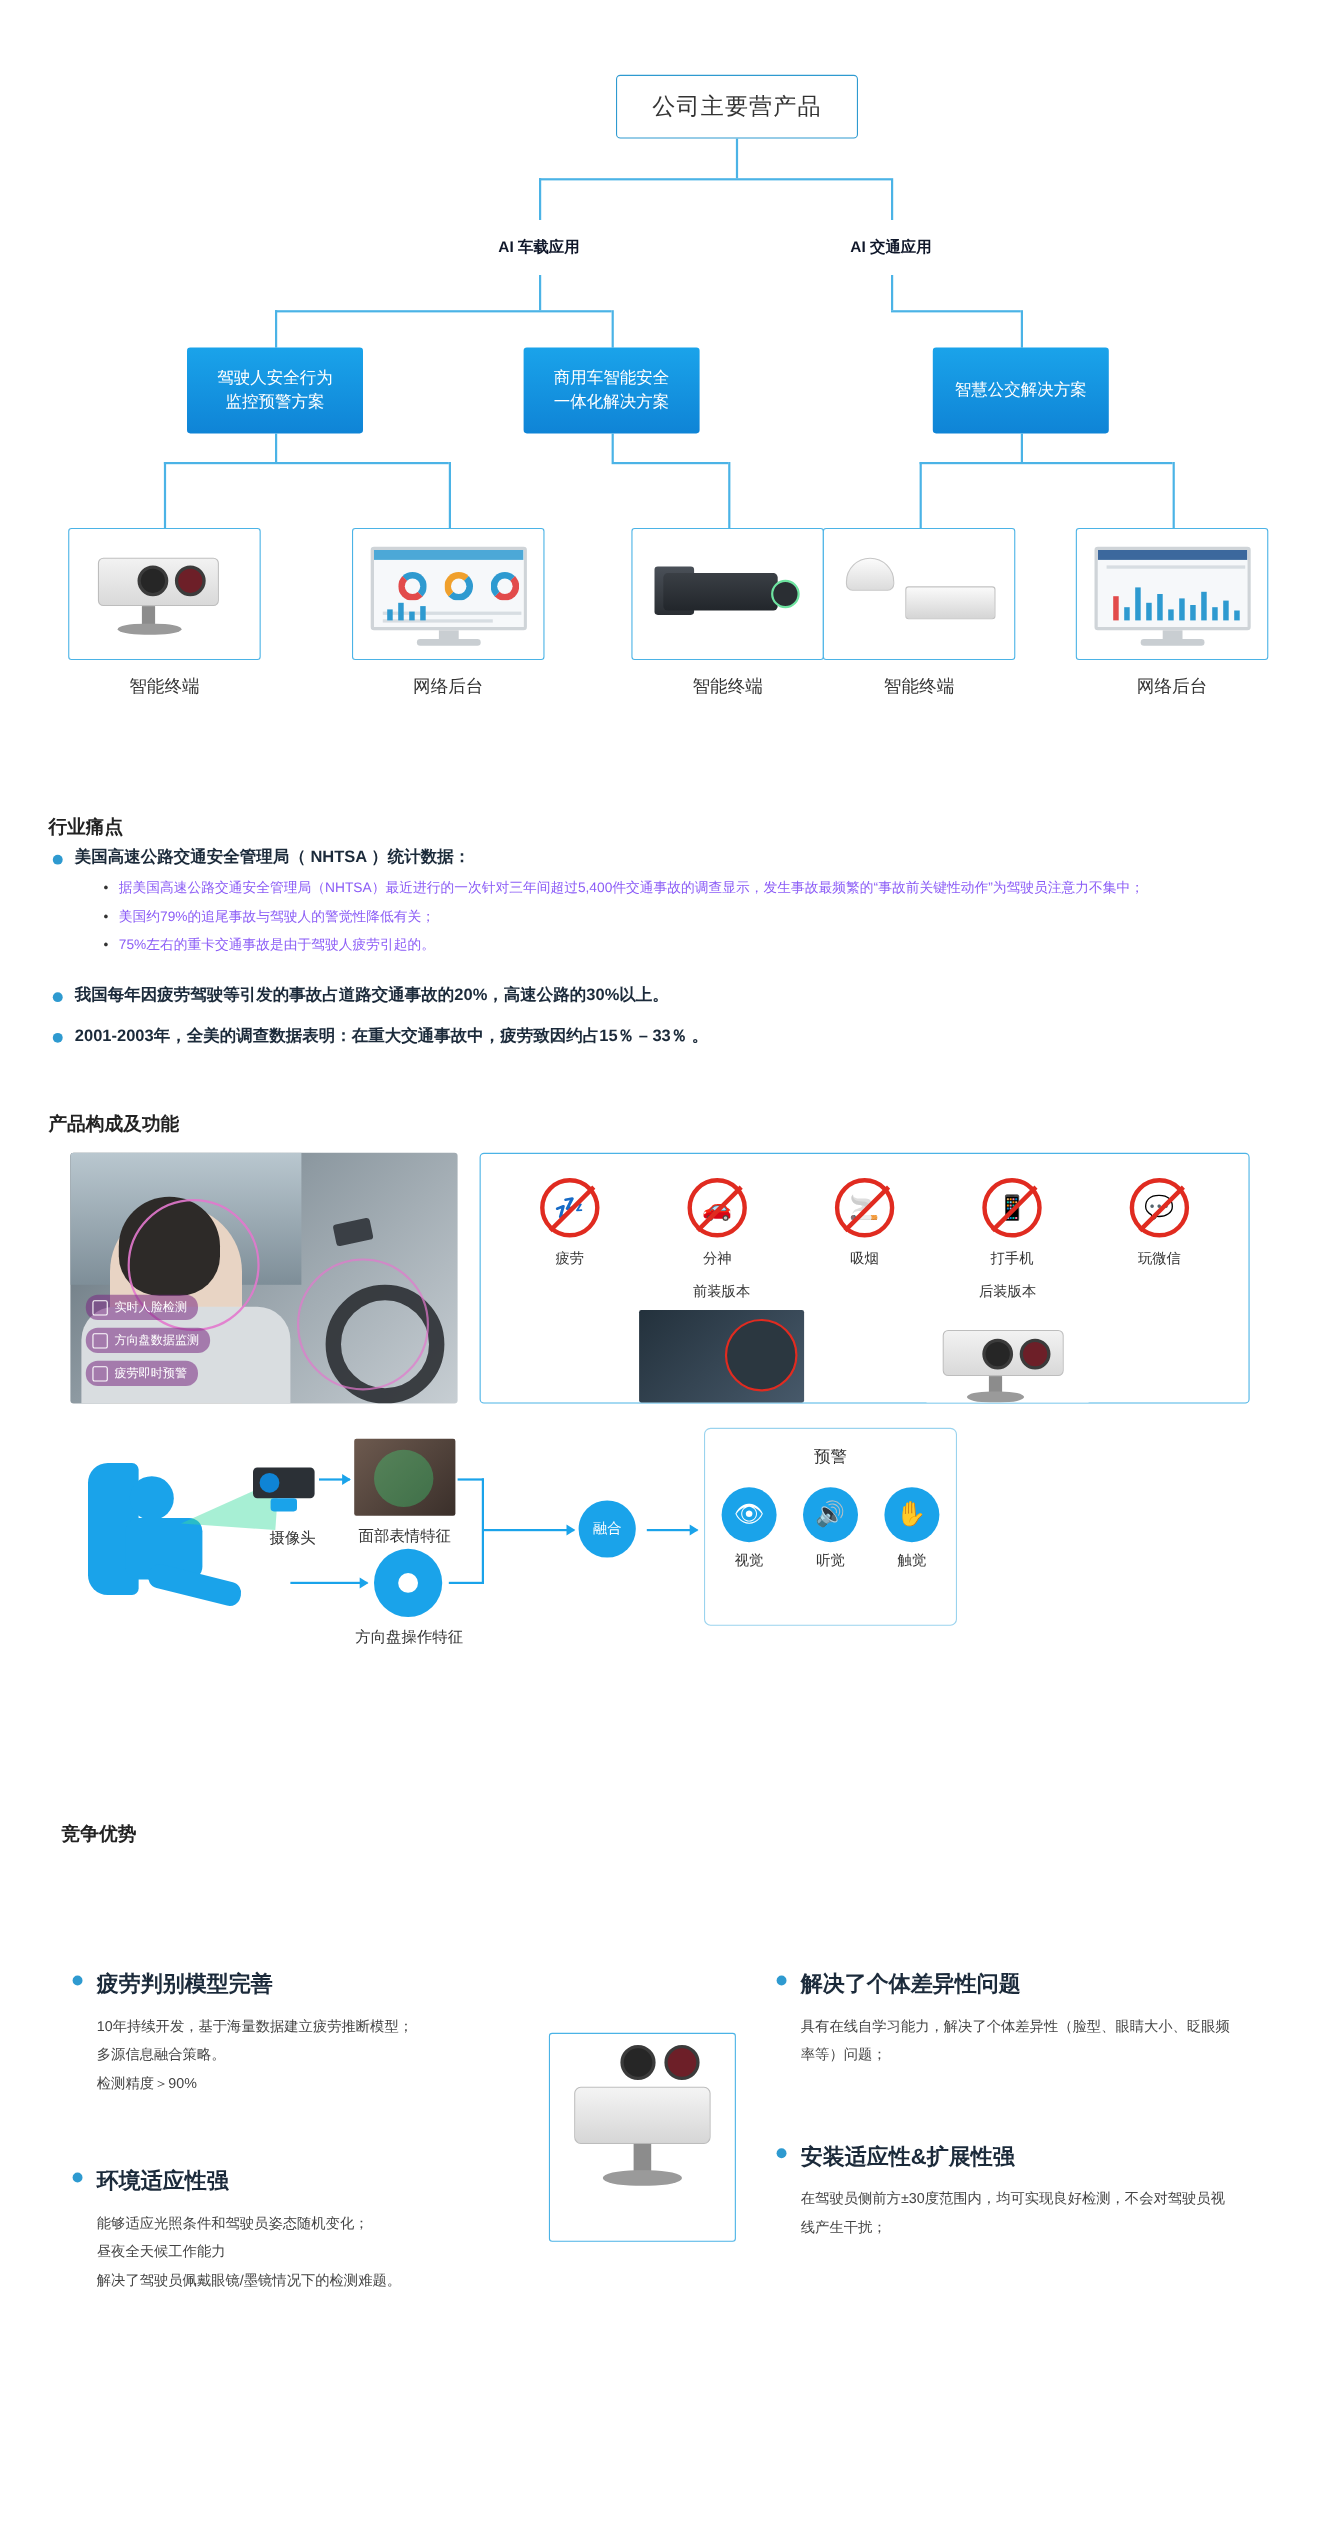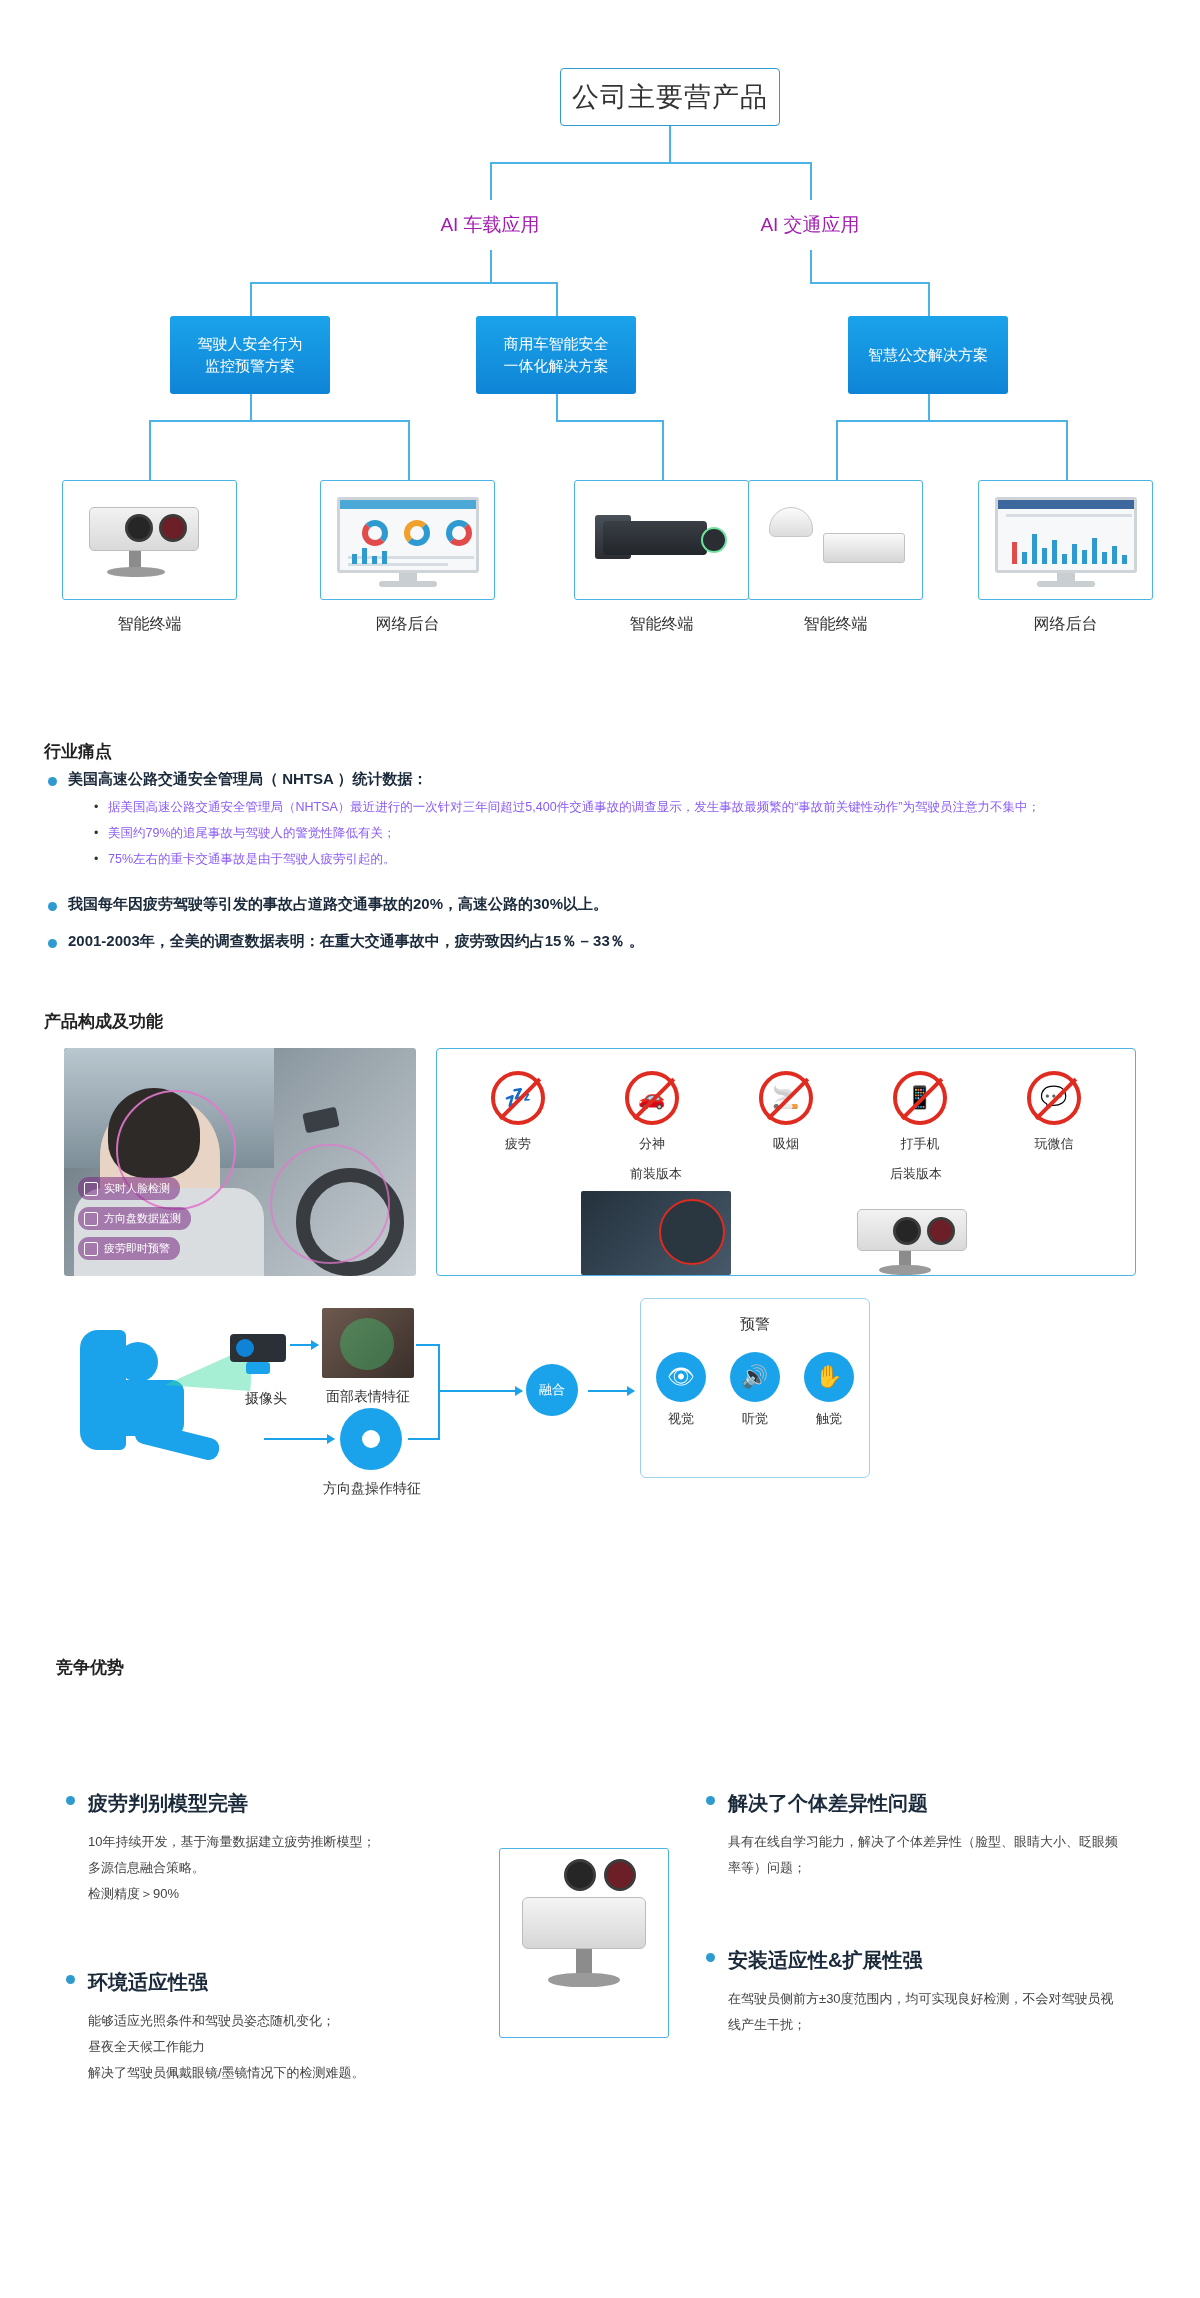--- a/index.html
+++ b/index.html
@@ -10,26 +10,26 @@
     -webkit-font-smoothing:antialiased;
   }
   .page { position:relative; width:1200px; min-height:2298px; }
 
   
   .org { position:relative; width:1200px; height:690px; }
   .node-root {
     position:absolute; left:560px; top:68px; width:220px; height:58px;
     border:1px solid #2e9ad0; border-radius:4px; background:#fff;
     display:flex; align-items:center; justify-content:center;
-    font-size:27px; color:#333; letter-spacing:1px;
+    font-size:21px; color:#333; letter-spacing:1px;
   }
   .node-l2 {
     position:absolute; width:240px; height:50px;
     display:flex; align-items:center; justify-content:center;
-    font-size:19px; font-weight:normal; color:#a21caf;
+    font-size:14px; font-weight:bold; color:#0f172a;
   }
   .node-l2.a { left:370px; top:200px; }
   .node-l2.b { left:690px; top:200px; }
 
   .node-blue {
     position:absolute; width:160px; height:78px; border-radius:3px;
     background:linear-gradient(180deg,#1aa3ea 0%, #0f84d6 100%);
     color:#fff; font-size:15px; line-height:1.45;
     display:flex; align-items:center; justify-content:center; text-align:center;
     padding:4px;

